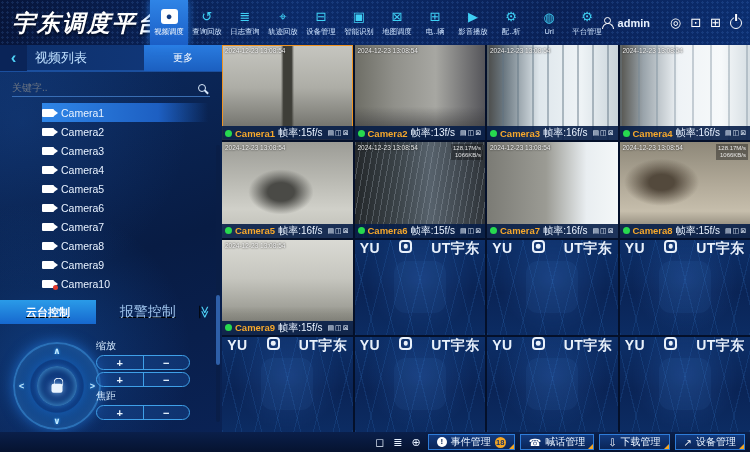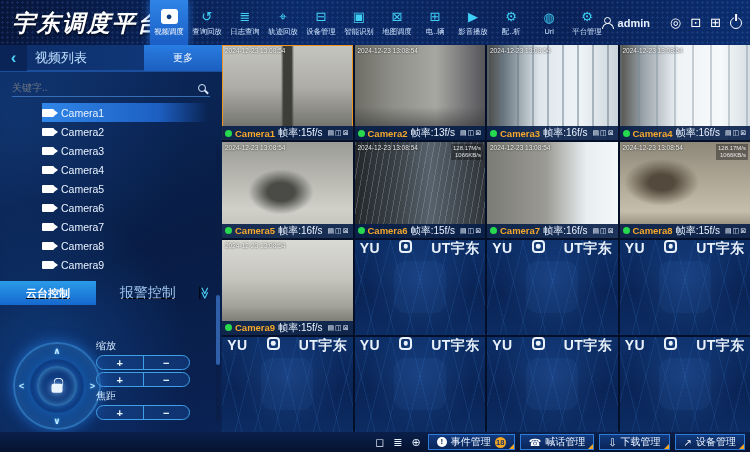--- a/index.html
+++ b/index.html
@@ -278,20 +278,24 @@
         <span class="cam-nm">Camera7</span>
       </div>
       <div class="cam-row">
         <span class="cam-ic"></span>
         <span class="cam-nm">Camera8</span>
       </div>
       <div class="cam-row">
         <span class="cam-ic"></span>
         <span class="cam-nm">Camera9</span>
       </div>
+      <div class="cam-row alert">
+        <span class="cam-ic"></span>
+        <span class="cam-nm">Camera10</span>
+      </div>
     </div>
 
     <div class="ctl-tabs">
       <div class="ctl-tab-on">云台控制</div>
       <div class="ctl-tab-off">报警控制</div>
       <span class="chev">≫</span>
     </div>
 
     <div class="joy">
       <span class="ja ja-n">∧</span>

